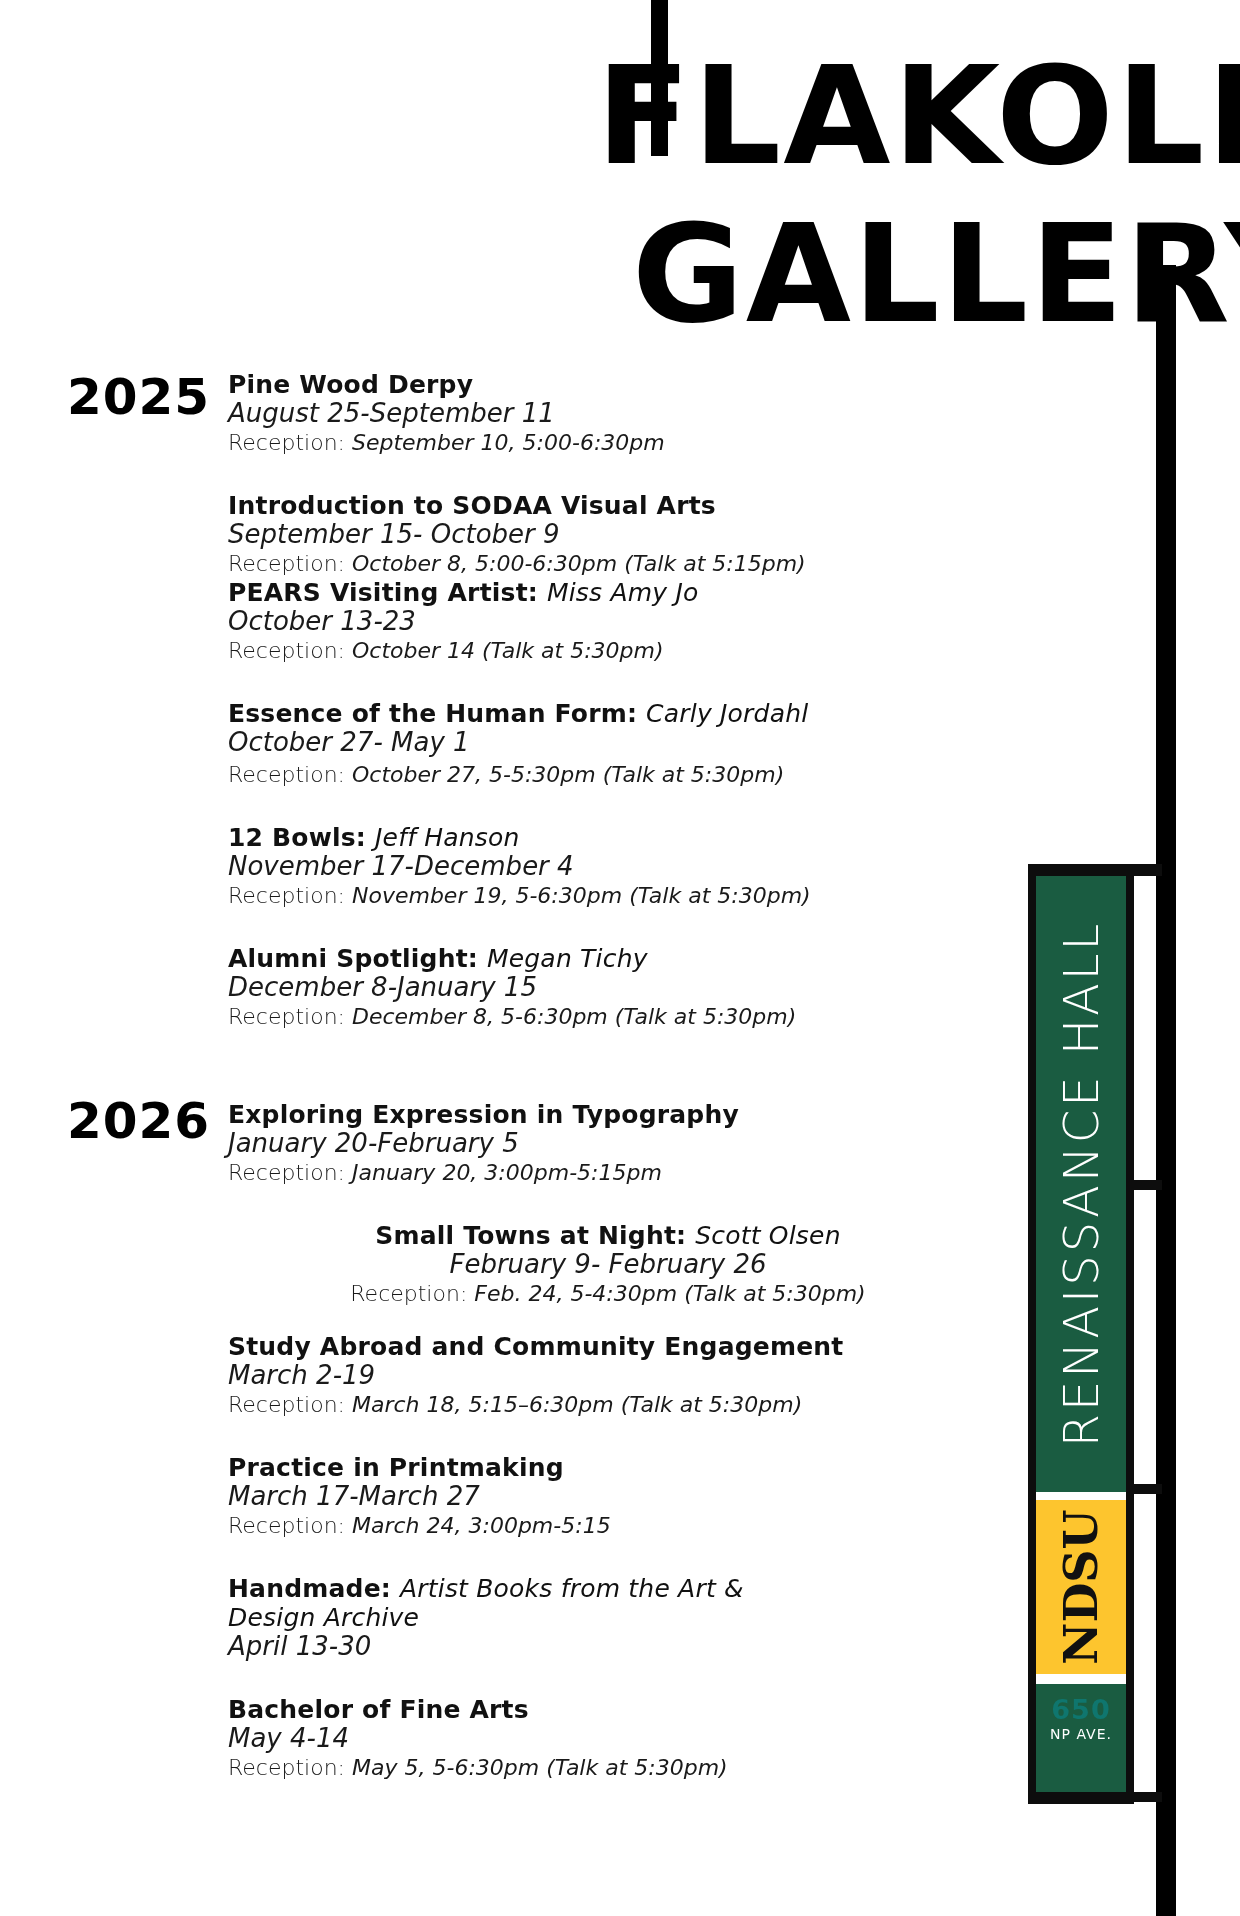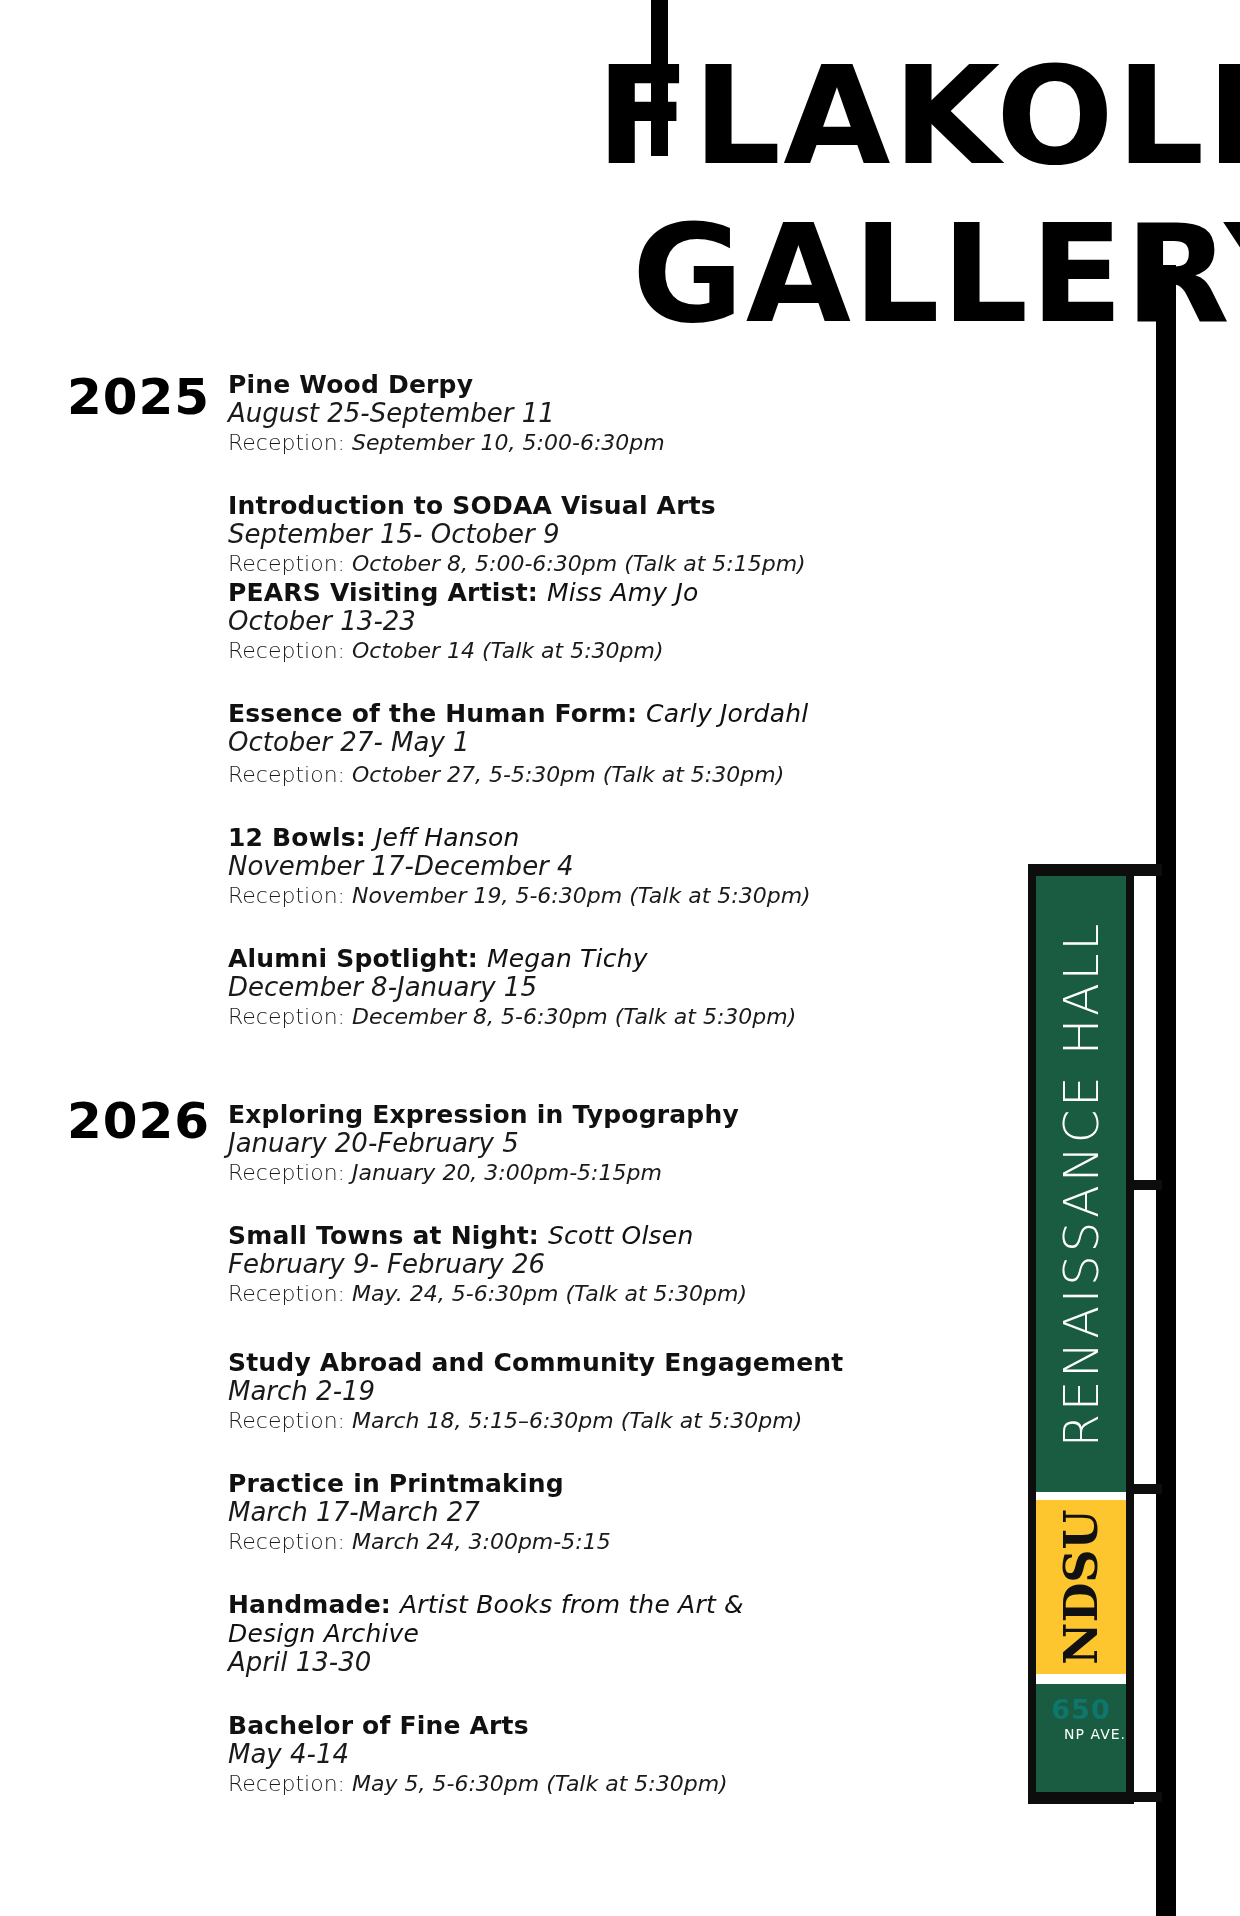--- a/index.html
+++ b/index.html
@@ -39,21 +39,21 @@
   .sign-topbar { position: absolute; left: 0; top: 0; width: 134px; height: 12px; background: #0d0d0d; }
   .sign-botbar { position: absolute; left: 0; top: 928px; width: 134px; height: 10px; background: #0d0d0d; }
   .bracket { position: absolute; left: 98px; width: 36px; height: 10px; background: #0d0d0d; }
   .hall-name { position: absolute; left: 1081px; top: 1184px; transform: translate(-50%, -50%) rotate(-90deg);
                color: #fff; font-size: 48px; letter-spacing: 3px; white-space: nowrap;
                font-family: "DejaVu Sans", sans-serif; font-weight: 200; }
   .ndsu { position: absolute; left: 1081px; top: 1587px; transform: translate(-50%, -50%) rotate(-90deg);
           color: #111; font-size: 46px; font-family: "DejaVu Serif", serif; font-weight: 700; letter-spacing: 0px; white-space: nowrap; }
   .addr-num { position: absolute; left: 1036px; top: 1694px; width: 90px; text-align: center; color: #0f766e;
               font-size: 27px; font-weight: 700; font-family: "DejaVu Sans", sans-serif; letter-spacing: 1px; }
-  .addr-street { position: absolute; left: 1036px; top: 1726px; width: 90px; text-align: right; color: #fff;
+  .addr-street { position: absolute; left: 1036px; top: 1726px; width: 90px; text-align: center; color: #fff;
                  font-size: 14px; font-family: "DejaVu Sans", sans-serif; letter-spacing: 1px; }
 </style>
 </head>
 <body>
 
 <div class="l-stem"></div>
 <div id="title1" class="title-line">FLAKOLL</div>
 <div id="title2" class="title-line">GALLERY</div>
 
 <div class="pole"></div>
@@ -93,24 +93,24 @@
     <div class="ev-reception"><span>Reception:</span> <span class="rdetail">December 8, 5-6:30pm (Talk at 5:30pm)</span></div>
   </div>
 </div>
 
 <div class="events" style="top:1100px;">
   <div class="event" style="margin-bottom:34px;">
     <div class="ev-title"><span>Exploring Expression in Typography</span></div>
     <div class="ev-dates">January 20-February 5</div>
     <div class="ev-reception"><span>Reception:</span> <span class="rdetail">January 20, 3:00pm-5:15pm</span></div>
   </div>
-  <div class="event" style="margin-bottom:40px;">
+  <div class="event" style="margin-bottom:24px;text-align:center;">
     <div class="ev-title"><span>Small Towns at Night:</span> <span class="artist">Scott Olsen</span></div>
     <div class="ev-dates">February 9- February 26</div>
-    <div class="ev-reception"><span>Reception:</span> <span class="rdetail">May. 24, 5-6:30pm (Talk at 5:30pm)</span></div>
+    <div class="ev-reception"><span>Reception:</span> <span class="rdetail">Feb. 24, 5-4:30pm (Talk at 5:30pm)</span></div>
   </div>
   <div class="event" style="margin-bottom:34px;">
     <div class="ev-title"><span>Study Abroad and Community Engagement</span></div>
     <div class="ev-dates">March 2-19</div>
     <div class="ev-reception"><span>Reception:</span> <span class="rdetail">March 18, 5:15–6:30pm (Talk at 5:30pm)</span></div>
   </div>
   <div class="event" style="margin-bottom:34px;">
     <div class="ev-title"><span>Practice in Printmaking</span></div>
     <div class="ev-dates">March 17-March 27</div>
     <div class="ev-reception"><span>Reception:</span> <span class="rdetail">March 24, 3:00pm-5:15</span></div>

